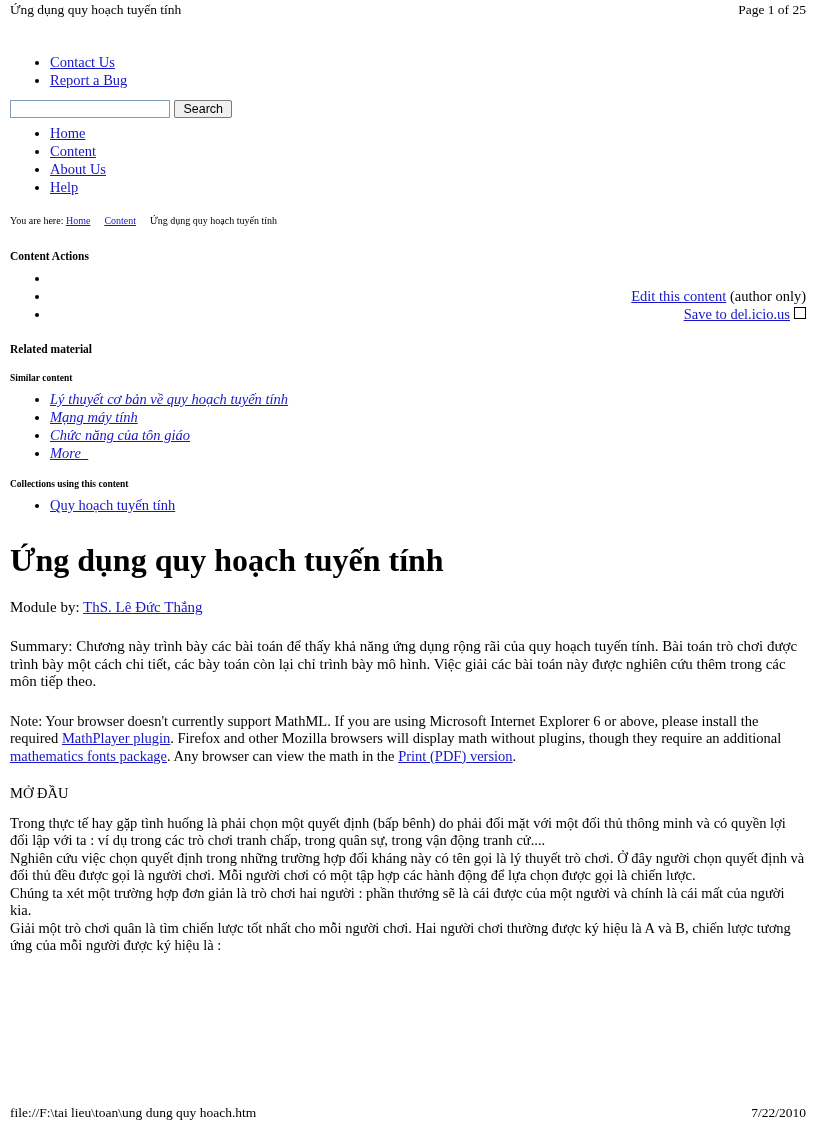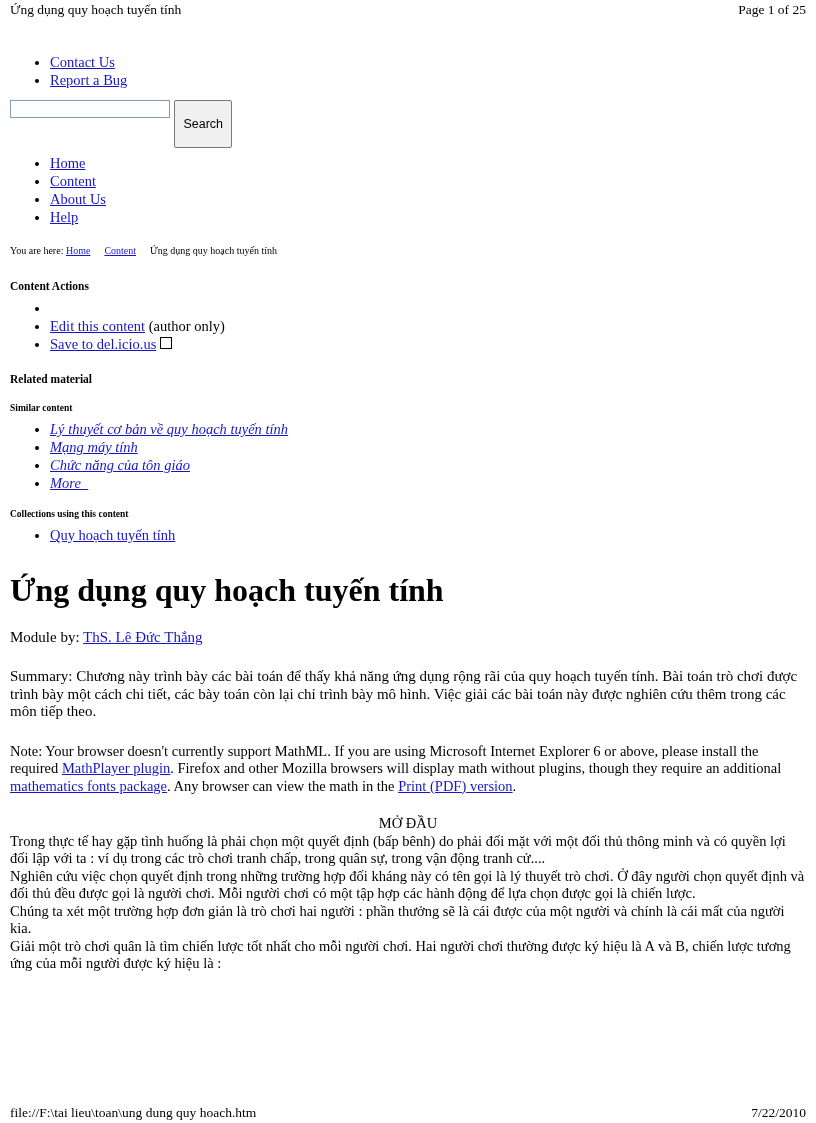--- a/index.html
+++ b/index.html
@@ -80,21 +80,21 @@
     background: #ffffff;
     padding: 1px 2px;
     margin: 0;
     box-sizing: content-box;
   }
   .search-button {
     margin: 0 0 0 4px;
     font-family: "Liberation Sans", sans-serif;
     font-size: 12.5px;
     line-height: 14px;
-    padding: 16px 8px;
+    padding: 1px 8px;
     background: #f0f0f0;
     border: 1px solid #7a7a7a;
     border-radius: 2px;
     color: #000;
     cursor: pointer;
   }
 
   
   .site-nav { margin-top: 20px; }
 
@@ -116,21 +116,21 @@
     margin: 19px 0 0 0;
   }
   .section-subheading {
     font-family: "Liberation Serif", "DejaVu Serif", serif;
     font-weight: bold;
     font-size: 9.5px;
     line-height: 12px;
     margin: 16px 0 0 0;
   }
 
-  .actions-list { margin-top: 9px; }
+  .actions-list { margin-top: 9px; text-align: right; }
   .actions-list li.empty-item { height: 18px; }
 
   .broken-img {
     display: inline-block;
     width: 10px;
     height: 10px;
     border: 1px solid #000;
     vertical-align: 0px;
     margin-left: 4px;
     background: #fff;
@@ -168,21 +168,21 @@
     line-height: 17.5px;
     margin: 22px 0 0 0;
   }
 
   .content-block {
     margin-top: 20px;
     font-size: 14.5px;
     line-height: 17.5px;
   }
   .content-block .line { margin: 0; }
-  .content-block .line.heading { margin-bottom: 0; text-align: center; }
+  .content-block .line.heading { margin-bottom: 12px; }
 </style>
 </head>
 <body>
 
 <div class="print-header">
   <span>Ứng dụng quy hoạch tuyến tính</span>
   <span>Page 1 of 25</span>
 </div>
 
 <div class="page">

